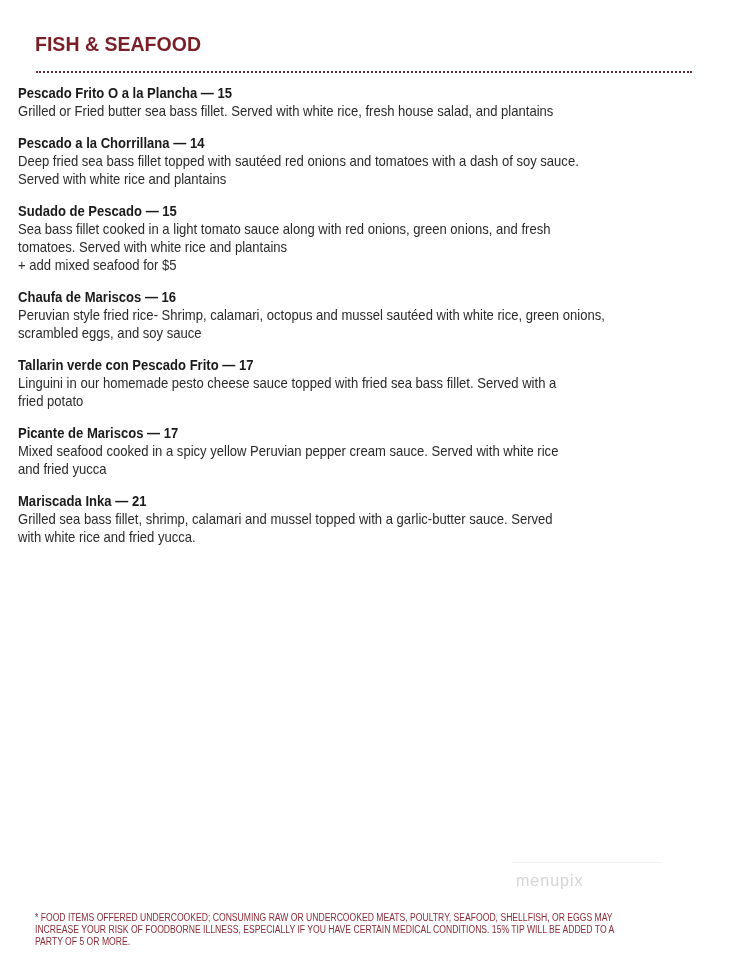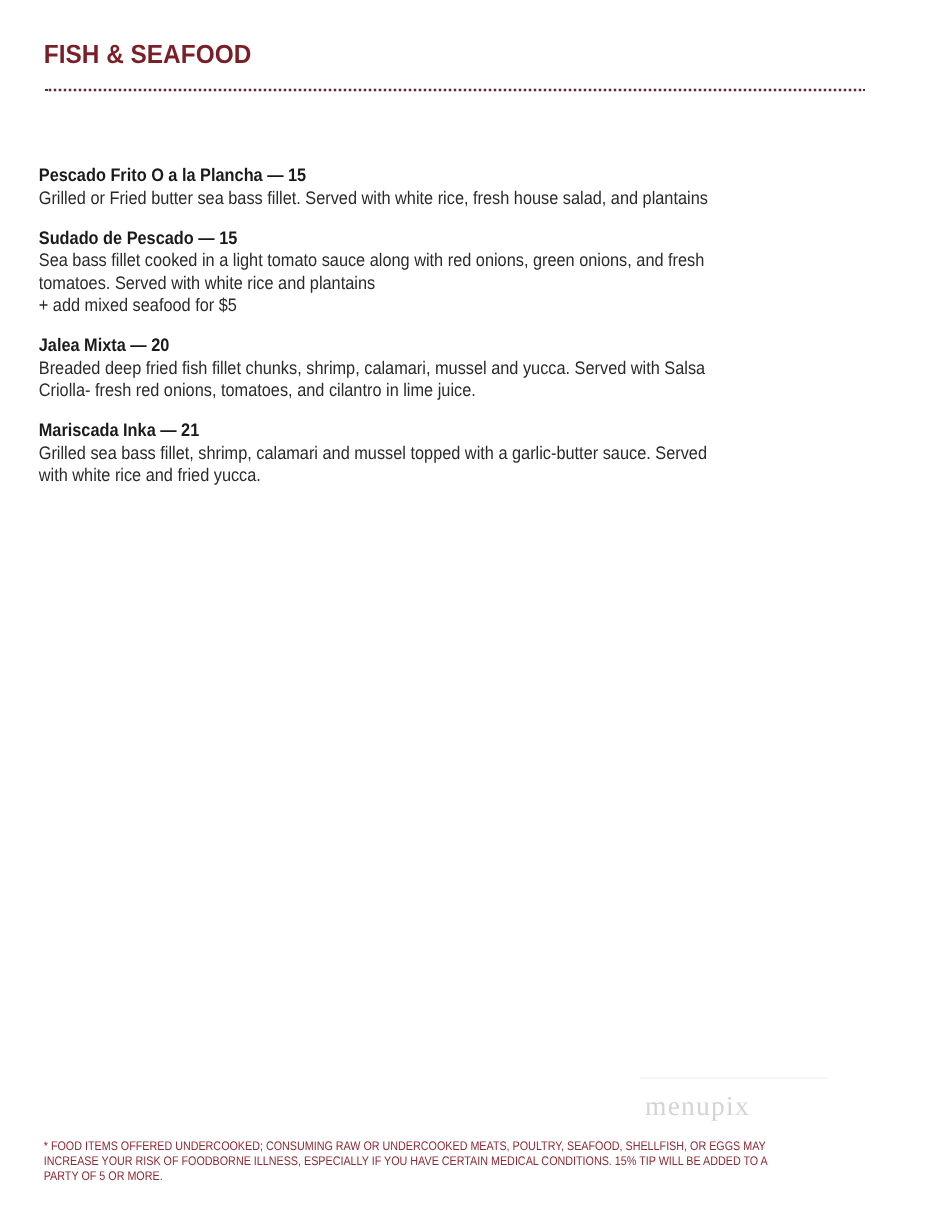--- a/index.html
+++ b/index.html
@@ -32,24 +32,23 @@
     .divider {
       position: absolute;
       left: 36px;
       top: 71px;
       width: 656px;
       height: 0;
       border-top: 2px dotted #5a2a30;
     }
     .items {
       position: absolute;
-      left: 31px;
+      left: 18px;
       top: 84px;
       width: 680px;
-      margin-top: 48px;
     }
     .item {
       margin: 0 0 14px 0;
     }
     .item-name {
       font-weight: bold;
       font-size: 14.5px;
       line-height: 18px;
       color: #1a1a1a;
       white-space: nowrap;
@@ -67,22 +66,22 @@
       display: block;
     }
     .item-desc .line {
       display: block;
       white-space: nowrap;
     }
     .watermark {
       position: absolute;
       left: 516px;
       top: 872px;
-      font-family: Liberation Serif, serif;
-      font-size: 22px;
+      font-family: Liberation Sans, sans-serif;
+      font-size: 16px;
       color: #d4d4d4;
       letter-spacing: 1px;
       font-weight: normal;
     }
     .watermark-line {
       position: absolute;
       left: 512px;
       top: 862px;
       width: 150px;
       height: 0;
@@ -112,32 +111,53 @@
 <div class="divider"></div>
 
 <div class="items">
   <div class="item">
     <span class="item-name">Pescado Frito O a la Plancha — 15</span>
     <span class="item-desc">
       <span class="line">Grilled or Fried butter sea bass fillet. Served with white rice, fresh house salad, and plantains</span>
     </span>
   </div>
   <div class="item">
+    <span class="item-name">Pescado a la Chorrillana — 14</span>
+    <span class="item-desc">
+      <span class="line">Deep fried sea bass fillet topped with sautéed red onions and tomatoes with a dash of soy sauce.</span>
+      <span class="line">Served with white rice and plantains</span>
+    </span>
+  </div>
+  <div class="item">
     <span class="item-name">Sudado de Pescado — 15</span>
     <span class="item-desc">
       <span class="line">Sea bass fillet cooked in a light tomato sauce along with red onions, green onions, and fresh</span>
       <span class="line">tomatoes. Served with white rice and plantains</span>
       <span class="line">+ add mixed seafood for $5</span>
     </span>
   </div>
   <div class="item">
-    <span class="item-name">Jalea Mixta — 20</span>
+    <span class="item-name">Chaufa de Mariscos — 16</span>
     <span class="item-desc">
-      <span class="line">Breaded deep fried fish fillet chunks, shrimp, calamari, mussel and yucca. Served with Salsa</span>
-      <span class="line">Criolla- fresh red onions, tomatoes, and cilantro in lime juice.</span>
+      <span class="line">Peruvian style fried rice- Shrimp, calamari, octopus and mussel sautéed with white rice, green onions,</span>
+      <span class="line">scrambled eggs, and soy sauce</span>
+    </span>
+  </div>
+  <div class="item">
+    <span class="item-name">Tallarin verde con Pescado Frito — 17</span>
+    <span class="item-desc">
+      <span class="line">Linguini in our homemade pesto cheese sauce topped with fried sea bass fillet. Served with a</span>
+      <span class="line">fried potato</span>
+    </span>
+  </div>
+  <div class="item">
+    <span class="item-name">Picante de Mariscos — 17</span>
+    <span class="item-desc">
+      <span class="line">Mixed seafood cooked in a spicy yellow Peruvian pepper cream sauce. Served with white rice</span>
+      <span class="line">and fried yucca</span>
     </span>
   </div>
   <div class="item">
     <span class="item-name">Mariscada Inka — 21</span>
     <span class="item-desc">
       <span class="line">Grilled sea bass fillet, shrimp, calamari and mussel topped with a garlic-butter sauce. Served</span>
       <span class="line">with white rice and fried yucca.</span>
     </span>
   </div>
 </div>

